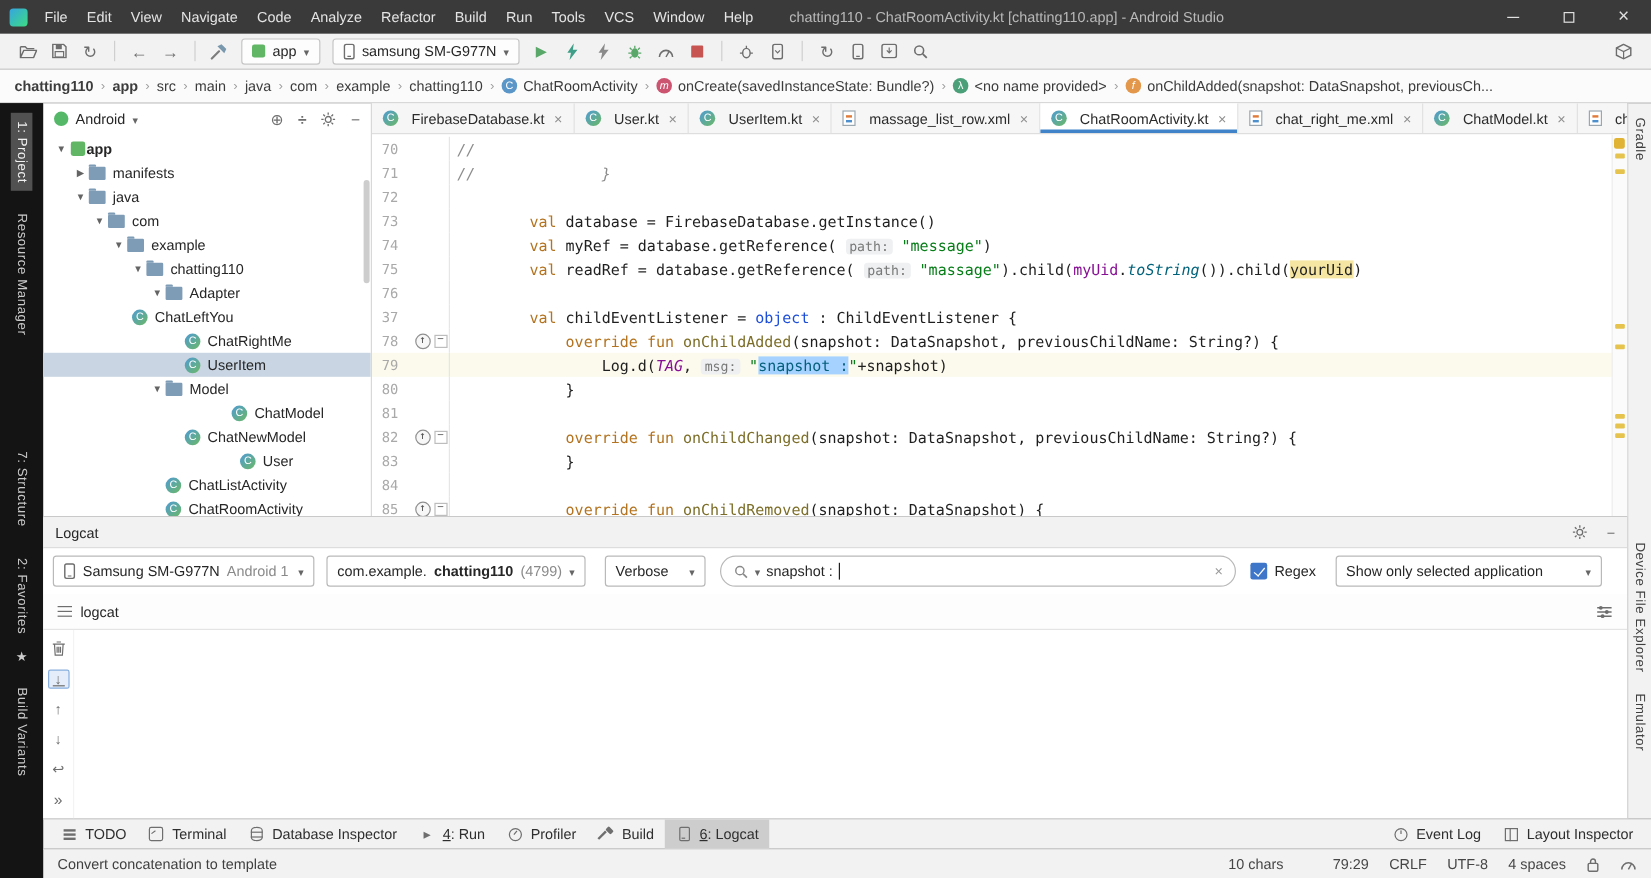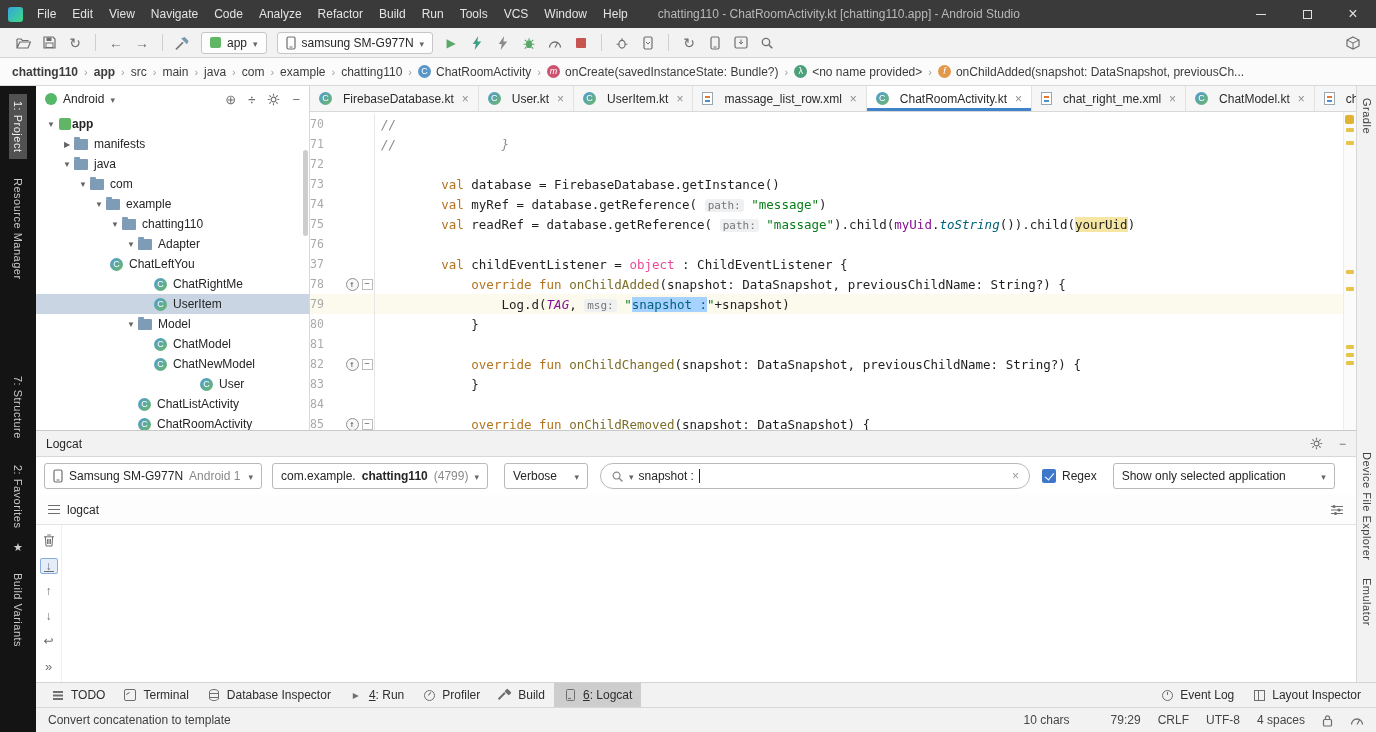--- a/index.html
+++ b/index.html
@@ -88,29 +88,29 @@
 
 .ezone{flex:1;display:flex;flex-direction:column;min-width:0;background:#fff}
 .tabbar{height:26px;flex:0 0 26px;background:#f6f6f6;border-bottom:1px solid #d8d8d8;display:flex;align-items:stretch;font-size:12px;color:#2b2b2b;overflow:hidden}
 .tab{display:flex;align-items:center;gap:5px;padding:0 9px;border-right:1px solid #e2e2e2;white-space:nowrap}
 .tab.active{background:#fff;box-shadow:inset 0 -3px 0 #4083c9}
 .tx{color:#8f8f8f;margin-left:3px}
 .gl-x::before{content:"×";font-size:12px}
 .editor{flex:1;position:relative;font-family:"DejaVu Sans Mono","Liberation Mono",monospace;font-size:12.5px;overflow:hidden;padding-top:2px;background:#fff}
 .eline{height:20px;display:flex;align-items:center}
 .eline.cur{background:#fcfaed}
-.num{width:34px;flex:0 0 34px;text-align:left;color:#a9a9a9;font-size:11.5px;padding-right:4px}
+.num{width:34px;flex:0 0 34px;text-align:center;color:#a9a9a9;font-size:11.5px;padding-right:4px}
 .gico{width:16px;flex:0 0 16px;display:flex;align-items:center;justify-content:center}
 .gico.ovr::before{content:"↑";font-size:9px;color:#4a4a4a;border:1px solid #8f8f8f;border-radius:50%;width:11px;height:11px;line-height:10px;text-align:center;background:#f7f7f7}
 .fold{width:15px;flex:0 0 15px;border-right:1px solid #e6e6e6;align-self:stretch;display:flex;align-items:center;justify-content:center}
 .fold.has::before{content:"−";font-size:9px;color:#666;border:1px solid #bdbdbd;background:#fff;width:9px;height:9px;line-height:7px;text-align:center}
 .codeline{white-space:pre;padding-left:6px;color:#1f1f1f}
 .s-p{color:#1f1f1f}
 .s-kw{color:#b3731f}
-.s-kwb{color:#ec4899}
+.s-kwb{color:#1d4ed8}
 .s-str{color:#067d17}
 .s-cm{color:#8c8c8c;font-style:italic}
 .s-hint{color:#787878;background:#eef0f2;border-radius:3px;padding:0 3px;font-size:11px}
 .s-fld{color:#871094}
 .s-sf{color:#871094;font-style:italic}
 .s-im{color:#00627a;font-style:italic}
 .s-fn{color:#7c6e28}
 .s-sel{background:#a6d2ff;color:#06607d}
 .s-hly{background:#f5e6a3;color:#1f1f1f}
 .estripe{position:absolute;right:0;top:0;bottom:0;width:13px;background:#fbfbfb;border-left:1px solid #ededed}
@@ -459,21 +459,21 @@
                   <div class="trow sel" style="padding-left: 104px;">
                     <span class="chev"></span>
                     <span class="tico ic-class"></span>
                     <span class="tlabel">UserItem</span>
                   </div>
                   <div class="trow" style="padding-left: 88px;">
                     <span class="chev">▼</span>
                     <span class="tico ic-folder"></span>
                     <span class="tlabel">Model</span>
                   </div>
-                  <div class="trow" style="padding-left: 104px;">
+                  <div class="trow" style="padding-left: 104px; justify-content: center;">
                     <span class="chev"></span>
                     <span class="tico ic-class"></span>
                     <span class="tlabel">ChatModel</span>
                   </div>
                   <div class="trow" style="padding-left: 104px;">
                     <span class="chev"></span>
                     <span class="tico ic-class"></span>
                     <span class="tlabel">ChatNewModel</span>
                   </div>
                   <div class="trow" style="padding-left: 104px; margin-left: 46px;">

